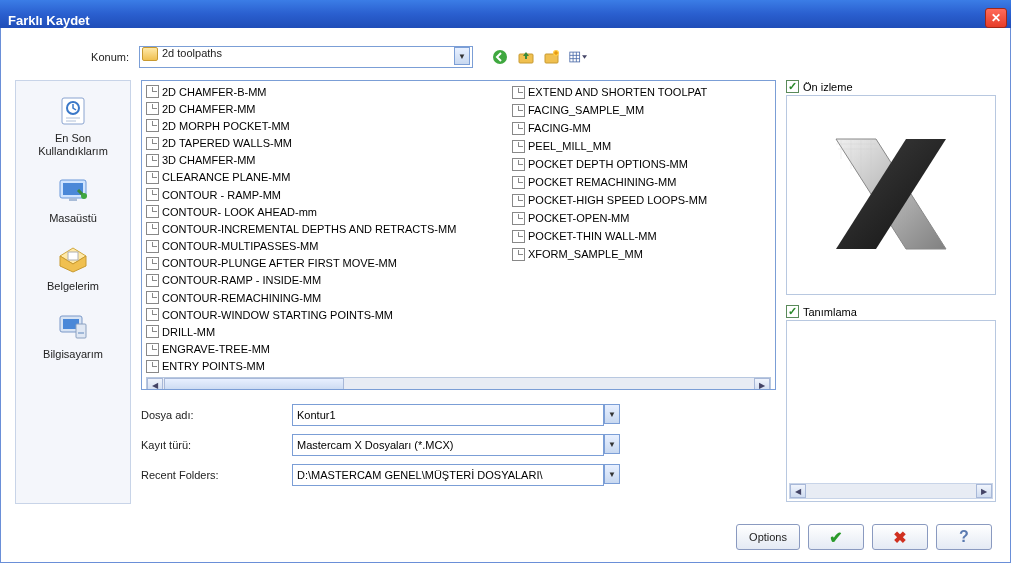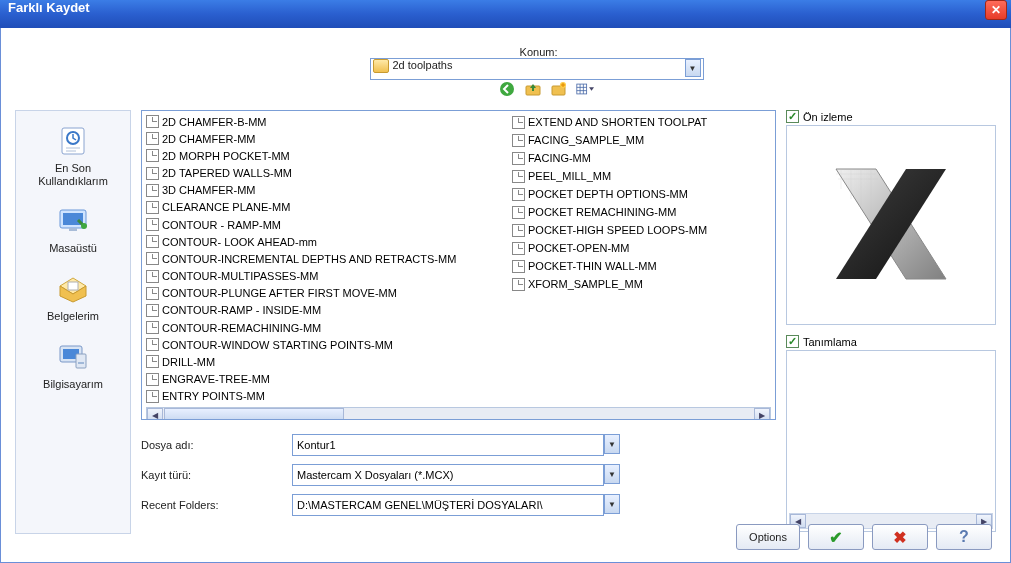--- a/index.html
+++ b/index.html
@@ -8,21 +8,21 @@
   font-size: 11px;
   background: #fff;
   width: 1011px;
   height: 563px;
   overflow: hidden;
 }
 .titlebar {
   height: 28px;
   background: linear-gradient(to bottom, #3b7de6 0%, #2a5fcf 50%, #1f4db8 100%);
   display: flex;
-  align-items: flex-start;
+  align-items: flex-end;
   justify-content: space-between;
   padding: 0 4px 0 8px;
   color: #fff;
   font-weight: bold;
   font-size: 13px;
 }
 .close-btn {
   width: 22px; height: 20px;
   background: linear-gradient(to bottom, #ff6b5a, #e63c28);
   border: 1px solid #a02818;
@@ -41,21 +41,20 @@
   background: #fff;
   border: 1px solid #6a8fd8;
   border-top: none;
   padding: 18px 14px 10px 14px;
 }
 .top-row {
   display: flex;
   align-items: center;
   margin-bottom: 12px;
   padding-left: 62px;
-  flex-direction: column;
 }
 .konum-label {
   width: 62px;
   text-align: right;
   padding-right: 10px;
   color: #222;
 }
 .konum-combo {
   display: flex;
   width: 334px;

